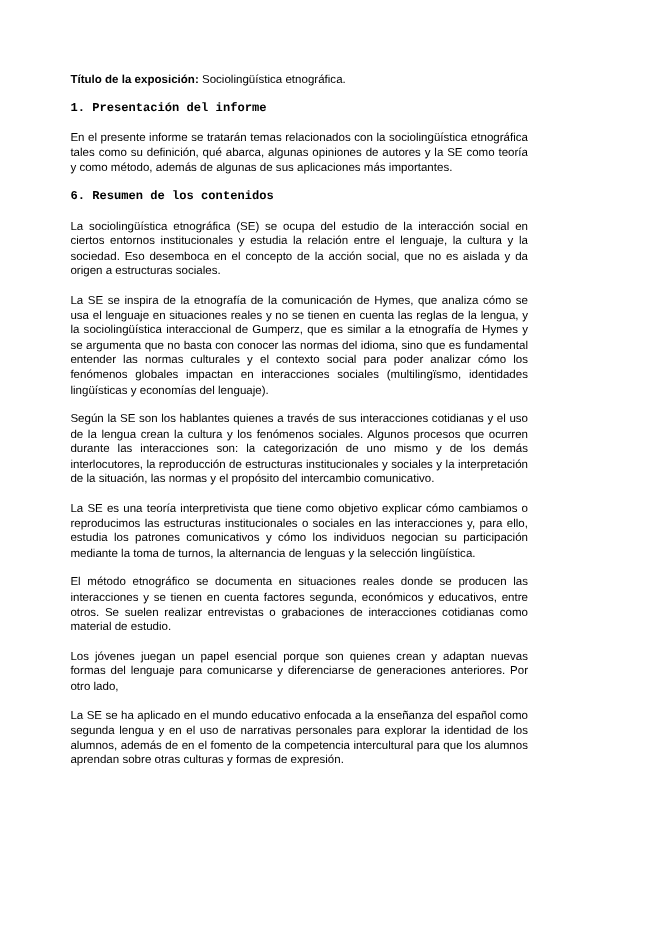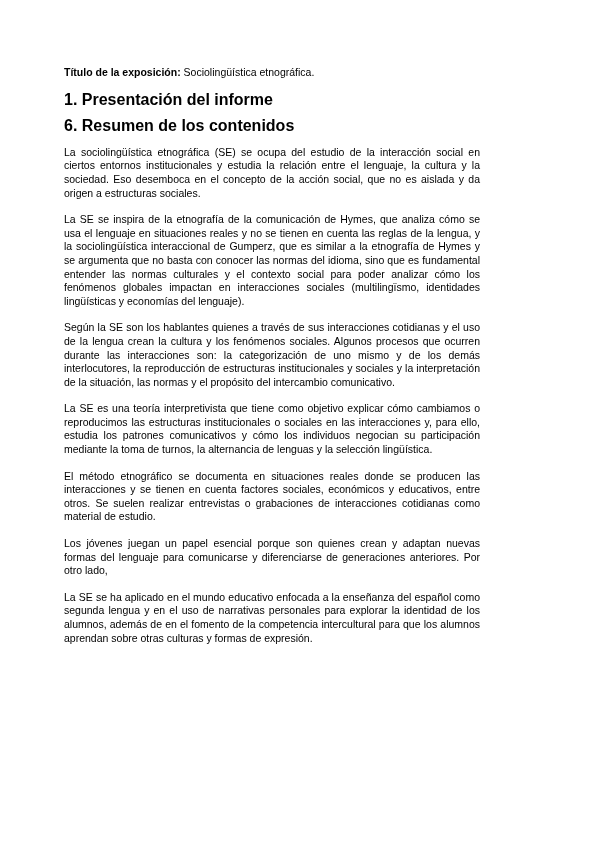--- a/index.html
+++ b/index.html
@@ -27,44 +27,46 @@
     line-height: 13.6px;
     font-weight: normal;
   }
   .body-par {
     text-align: justify;
   }
   .b {
     font-weight: bold;
   }
   h2.block {
-    font-size: 16px;
+    font-size: 11px;
+    font-family: Liberation Mono, monospace;
   }
 </style>
 </head>
 <body>
 
 <div class="page">
 
   <p class="block body-par"><span class="b">Título de la exposición:</span><span> Sociolingüística etnográfica.</span></p>
 
 
 
   <h2 class="block b">1. Presentación del informe</h2>
 
+  <p class="block body-par">En el presente informe se tratarán temas relacionados con la sociolingüística etnográfica tales como su definición, qué abarca, algunas opiniones de autores y la SE como teoría y como método, además de algunas de sus aplicaciones más importantes.</p>
 
   <h2 class="block b">6. Resumen de los contenidos</h2>
 
   <p class="block body-par">La sociolingüística etnográfica (SE) se ocupa del estudio de la interacción social en ciertos entornos institucionales y estudia la relación entre el lenguaje, la cultura y la sociedad. Eso desemboca en el concepto de la acción social, que no es aislada y da origen a estructuras sociales.</p>
 
   <p class="block body-par">La SE se inspira de la etnografía de la comunicación de Hymes, que analiza cómo se usa el lenguaje en situaciones reales y no se tienen en cuenta las reglas de la lengua, y la sociolingüística interaccional de Gumperz, que es similar a la etnografía de Hymes y se argumenta que no basta con conocer las normas del idioma, sino que es fundamental entender las normas culturales y el contexto social para poder analizar cómo los fenómenos globales impactan en interacciones sociales (multilingïsmo, identidades lingüísticas y economías del lenguaje).</p>
 
   <p class="block body-par">Según la SE son los hablantes quienes a través de sus interacciones cotidianas y el uso de la lengua crean la cultura y los fenómenos sociales. Algunos procesos que ocurren durante las interacciones son: la categorización de uno mismo y de los demás interlocutores, la reproducción de estructuras institucionales y sociales y la interpretación de la situación, las normas y el propósito del intercambio comunicativo.</p>
 
   <p class="block body-par">La SE es una teoría interpretivista que tiene como objetivo explicar cómo cambiamos o reproducimos las estructuras institucionales o sociales en las interacciones y, para ello, estudia los patrones comunicativos y cómo los individuos negocian su participación mediante la toma de turnos, la alternancia de lenguas y la selección lingüística.</p>
 
-  <p class="block body-par">El método etnográfico se documenta en situaciones reales donde se producen las interacciones y se tienen en cuenta factores sociales, económicos y educativos, entre otros. Se suelen realizar entrevistas o grabaciones de interacciones cotidianas como material de estudio.</p>
+  <p class="block body-par">El método etnográfico se documenta en situaciones reales donde se producen las interacciones y se tienen en cuenta factores segunda, económicos y educativos, entre otros. Se suelen realizar entrevistas o grabaciones de interacciones cotidianas como material de estudio.</p>
 
   <p class="block body-par">Los jóvenes juegan un papel esencial porque son quienes crean y adaptan nuevas formas del lenguaje para comunicarse y diferenciarse de generaciones anteriores. Por otro lado,</p>
 
   <p class="block body-par">La SE se ha aplicado en el mundo educativo enfocada a la enseñanza del español como segunda lengua y en el uso de narrativas personales para explorar la identidad de los alumnos, además de en el fomento de la competencia intercultural para que los alumnos aprendan sobre otras culturas y formas de expresión.</p>
 
 </div>
 
 </body></html>

